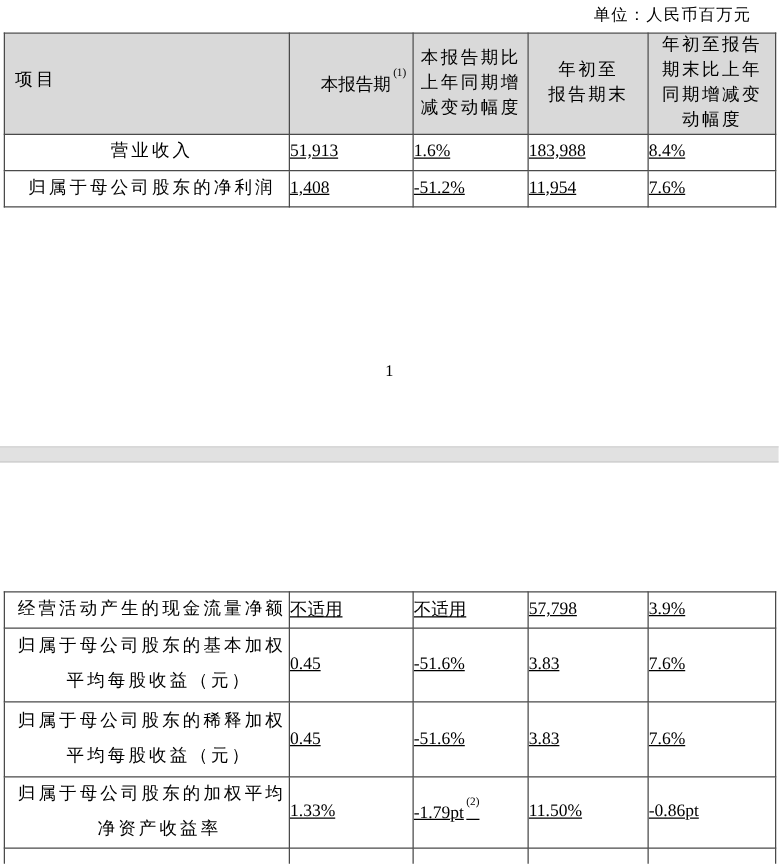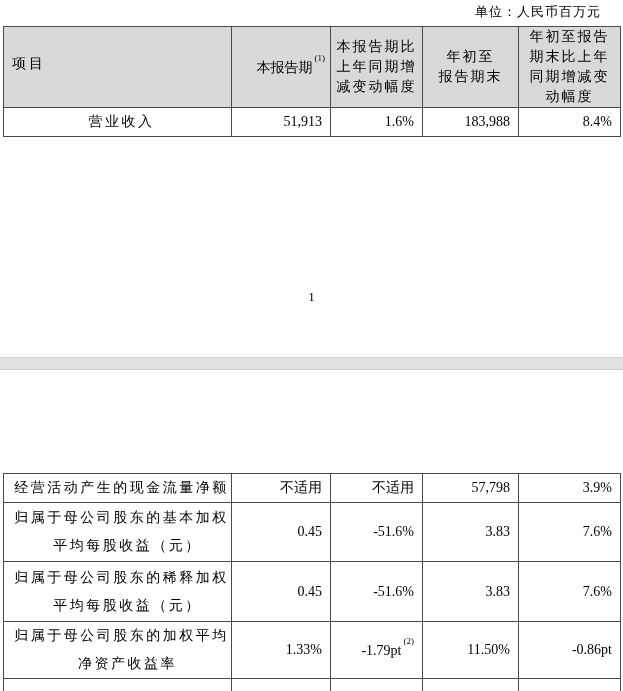--- a/index.html
+++ b/index.html
@@ -29,21 +29,21 @@
     overflow:hidden;
   }
   .fin th { background:#d9d9d9; }
   .th-item { text-align:left; vertical-align:bottom; padding:0 4px 7px 8px; letter-spacing:3px; }
   .th-cur  { text-align:right; padding-right:5px; font-weight:bold; }
   .th-mid  { text-align:center; }
   .th-mid div { line-height:20px; letter-spacing:2px; }
   .lbl { text-align:center; padding-left:8px; letter-spacing:2.5px; }
   .lbl div { line-height:28px; white-space:nowrap; }
   .lbl .l2 { padding-left:12px; }
-  .num { text-align:right; padding-right:8px; }
+  .num { padding-right:8px;text-decoration:underline; }
   .b { font-weight:bold; }
   sup.fn {
     font-size:9px; letter-spacing:0;
     position:relative; top:-5px; margin-left:2px;
   }
   .page-number {
     position:absolute; top:289px; left:0; width:623px;
     text-align:center; font-size:13px;
   }
   .page-separator {
@@ -87,20 +87,29 @@
     </th>
   </tr>
   <tr style="height:29px">
     <td class="lbl">
           <div class="l1">营业收入</div>
         </td>
     <td class="num b">51,913</td>
     <td class="num">1.6%</td>
     <td class="num">183,988</td>
     <td class="num">8.4%</td>
+  </tr>
+  <tr style="height:29px">
+    <td class="lbl">
+          <div class="l1">归属于母公司股东的净利润</div>
+        </td>
+    <td class="num b">1,408</td>
+    <td class="num">-51.2%</td>
+    <td class="num">11,954</td>
+    <td class="num">7.6%</td>
   </tr>
 </tbody>
   </table>
 
 <div class="page-number">1</div>
 
 <div class="page-separator"></div>
 
 <table class="fin" id="table2">
   <colgroup>

